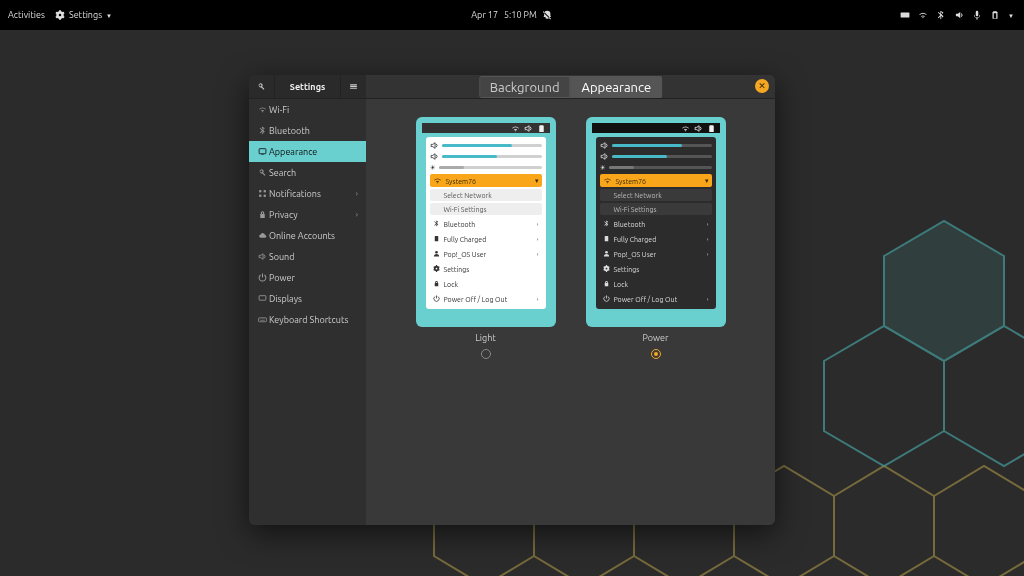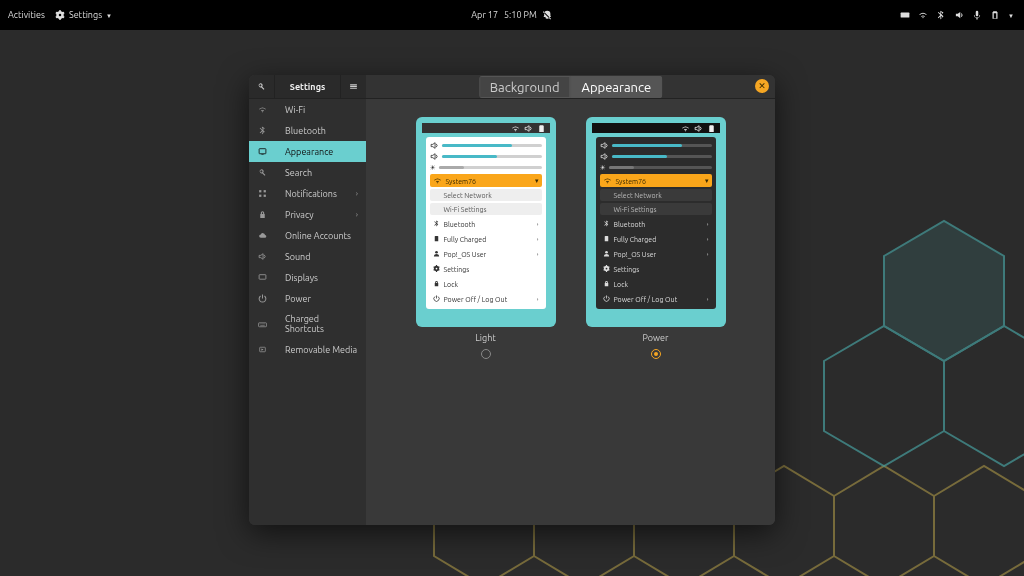--- a/index.html
+++ b/index.html
@@ -21,21 +21,21 @@
 .window { position:absolute; left:249px; top:75px; width:526px; height:450px; background:#393939;
   border-radius:6px; box-shadow:0 8px 30px rgba(0,0,0,.6); display:flex; overflow:hidden; }
 .sidebar { width:117px; background:#2f2f2f; display:flex; flex-direction:column; font-size:9px; color:#ccc;
   overflow-y:auto; }
 .sidebar-header { height:24px; display:flex; align-items:center; background:#2a2a2a; border-bottom:1px solid #222; }
 .sidebar-header .search-btn { width:26px; height:24px; display:flex; align-items:center; justify-content:center;
   border-right:1px solid #222; }
 .sidebar-header .title { flex:1; text-align:center; font-weight:600; color:#eee; }
 .sidebar-header .hamburger { width:26px; height:24px; display:flex; align-items:center; justify-content:center;
   border-left:1px solid #222; }
-.sb-item { display:flex; align-items:center; gap:17px; padding:5px 8px; cursor:default; }
+.sb-item { display:flex; align-items:center; gap:1px; padding:5px 8px; cursor:default; }
 .sb-item .ico { width:11px; height:11px; display:flex; align-items:center; justify-content:center; color:#999; flex-shrink:0; }
 .sb-item.active { background:#6acfcf; color:#111; }
 .sb-item.active .ico { color:#111; }
 .sb-item .chev { margin-left:auto; color:#999; font-size:8px; }
 
 .main { flex:1; display:flex; flex-direction:column; }
 .main-header { height:24px; background:#333; display:flex; align-items:center; position:relative;
   border-bottom:1px solid #222; }
 .segmented { position:absolute; left:50%; transform:translateX(-50%); display:flex; border-radius:3px;
   overflow:hidden; }
@@ -257,51 +257,42 @@
           <span class="ico">
             <svg viewBox="0 0 16 16">
               <path d="M2 6h3l4-3v10l-4-3H2zM11 5a4 4 0 010 6" fill="none" stroke="currentColor" stroke-width="1.5"></path>
             </svg>
           </span>
           <span>Sound</span>
         </div>
         <div class="sb-item">
           <span class="ico">
             <svg viewBox="0 0 16 16">
+              <path d="M8 1v7M4.5 3.5a6 6 0 107 0" fill="none" stroke="currentColor" stroke-width="1.8"></path>
+            </svg>
+          </span>
+          <span>Power</span>
+        </div>
+        <div class="sb-item">
+          <span class="ico">
+            <svg viewBox="0 0 16 16">
               <rect x="2" y="3" width="12" height="8" rx="1" fill="none" stroke="currentColor" stroke-width="1.5"></rect>
               <path d="M6 13h4"></path>
             </svg>
           </span>
           <span>Displays</span>
         </div>
         <div class="sb-item">
           <span class="ico">
             <svg viewBox="0 0 16 16">
-              <path d="M8 1v7M4.5 3.5a6 6 0 107 0" fill="none" stroke="currentColor" stroke-width="1.8"></path>
-            </svg>
-          </span>
-          <span>Power</span>
-        </div>
-        <div class="sb-item">
-          <span class="ico">
-            <svg viewBox="0 0 16 16">
               <rect x="1" y="5" width="14" height="7" rx="1" fill="none" stroke="currentColor" stroke-width="1.3"></rect>
               <path d="M3 7h1M5 7h1M7 7h1M9 7h1M11 7h1M4 10h8" stroke="currentColor"></path>
             </svg>
           </span>
-          <span>Charged Shortcuts</span>
-        </div>
-        <div class="sb-item">
-          <span class="ico">
-            <svg viewBox="0 0 16 16">
-              <rect x="3" y="4" width="10" height="8" rx="1" fill="none" stroke="currentColor" stroke-width="1.3"></rect>
-              <path d="M6 6l4 2-4 2z"></path>
-            </svg>
-          </span>
-          <span>Removable Media</span>
+          <span>Keyboard Shortcuts</span>
         </div>
       </div>
   </div>
 
   <div class="main">
     <div class="main-header">
       <div class="segmented">
         <div class="seg">Background</div>
         <div class="seg active">Appearance</div>
       </div>

